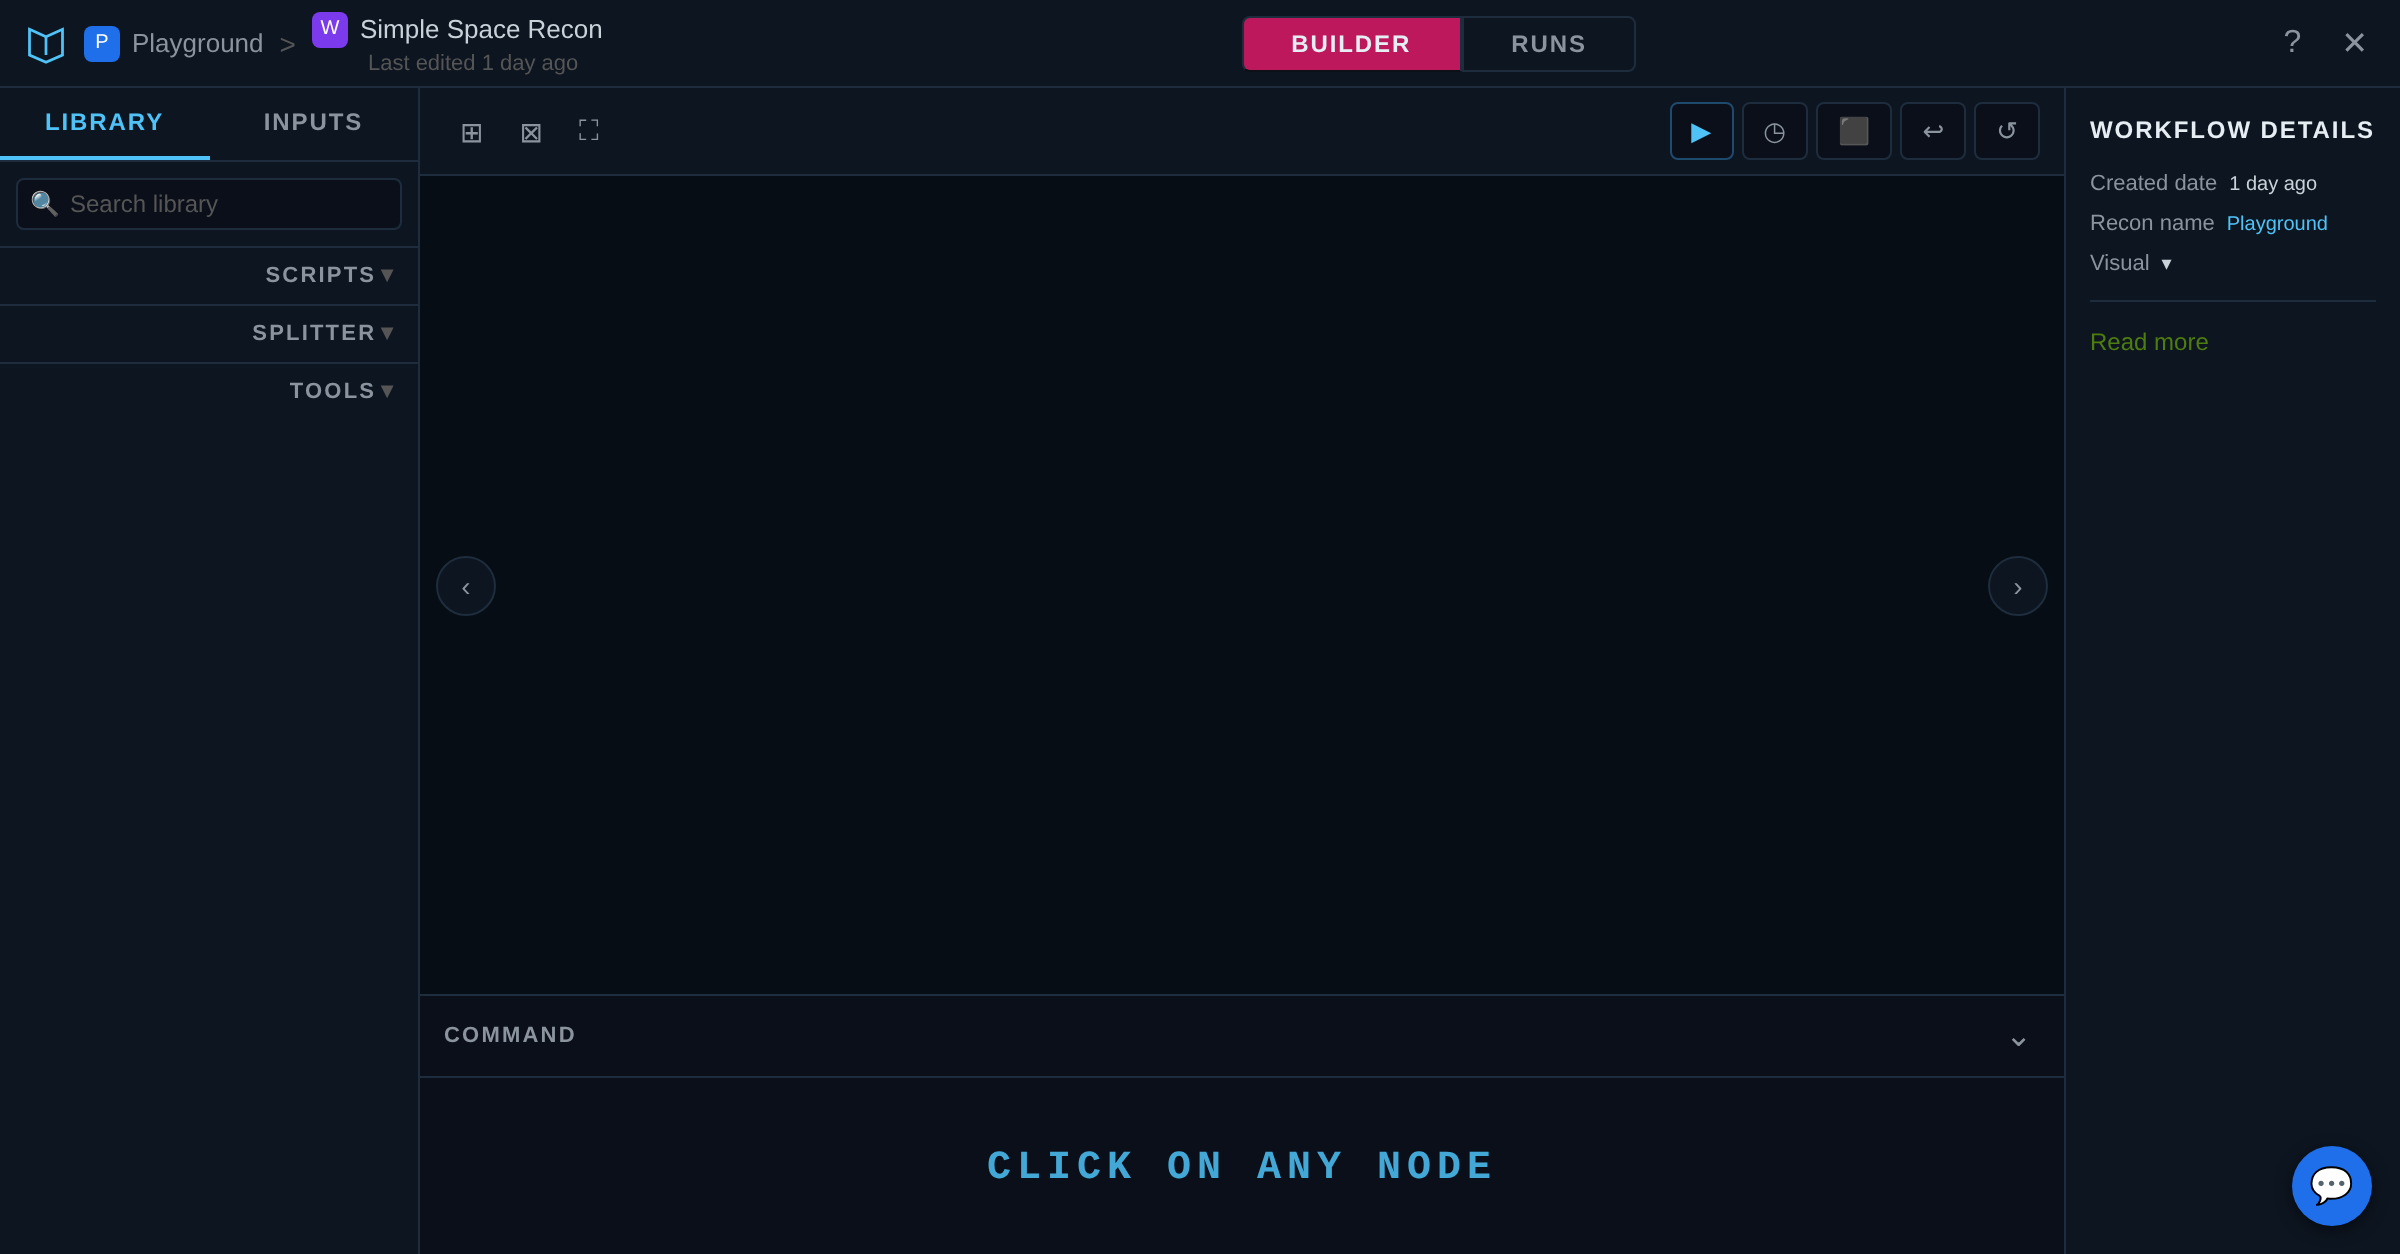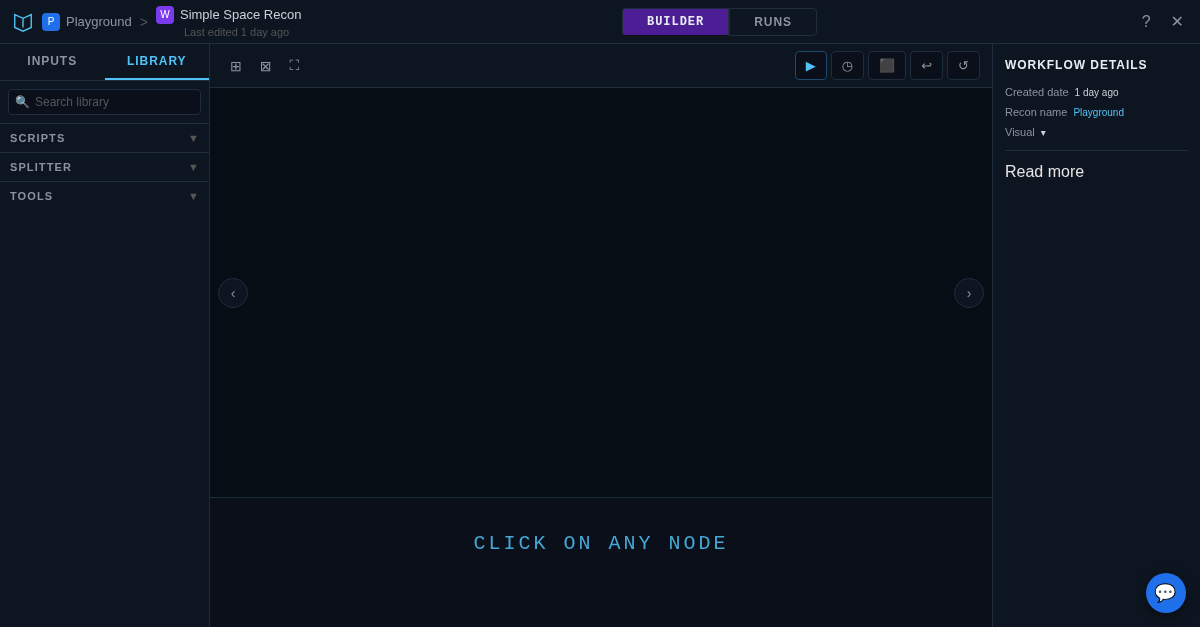--- a/index.html
+++ b/index.html
@@ -89,25 +89,24 @@
       background: transparent;
       border: 1px solid #1e2d3d;
       color: #8b949e;
       font-size: 12px;
       font-weight: 600;
       letter-spacing: 0.08em;
       cursor: pointer;
       text-transform: uppercase;
     }
     .tab-btn.active {
-      background: #4c1d95;
+      background: #be185d;
       border-color: #1e2d3d;
       color: #e6edf3;
       border-bottom: 1px solid #0d1117;
-      font-family: Liberation Mono, monospace;
     }
     .tab-btn:first-child {
       border-radius: 4px 0 0 4px;
     }
     .tab-btn:last-child {
       border-radius: 0 4px 4px 0;
       text-align: center;
     }
     #topbar-right {
       display: flex;
@@ -180,21 +179,21 @@
       position: absolute;
       left: 7px;
       top: 50%;
       transform: translateY(-50%);
       color: #555;
       font-size: 12px;
     }
     .section-row {
       display: flex;
       align-items: center;
-      justify-content: space-between;
+      justify-content: flex-end;
       padding: 8px 10px;
       cursor: pointer;
       border-top: 1px solid #1e2d3d;
     }
     .section-label {
       font-size: 11px;
       font-weight: 700;
       letter-spacing: 0.1em;
       color: #8b949e;
       text-transform: uppercase;
@@ -311,29 +310,29 @@
     }
     .command-body {
       display: flex;
       align-items: center;
       justify-content: center;
       height: 90px;
     }
     .click-any-node {
       font-family: 'Courier New', monospace;
       font-size: 20px;
-      font-weight: 400;
+      font-weight: 700;
       color: #4fc3f7;
       letter-spacing: 0.15em;
       opacity: 0.85;
     }
 
     
     #right-panel {
-      width: 208px;
+      width: 168px;
       background: #0d1520;
       border-left: 1px solid #1e2d3d;
       flex-shrink: 0;
       padding: 14px 12px;
     }
     .workflow-details-title {
       font-size: 12px;
       font-weight: 700;
       letter-spacing: 0.08em;
       color: #e6edf3;
@@ -358,22 +357,22 @@
     .detail-value.link {
       color: #4fc3f7;
       cursor: pointer;
     }
     .divider {
       border: none;
       border-top: 1px solid #1e2d3d;
       margin: 12px 0;
     }
     .read-more {
-      font-size: 16px;
-      color: #e5e5e5;
+      font-size: 12px;
+      color: #4d7c0f;
       cursor: pointer;
       background: none;
       border: none;
     }
 
     
     #chat-bubble {
       position: fixed;
       bottom: 14px;
       right: 14px;
@@ -425,22 +424,22 @@
     <button class="icon-btn">
       <span>✕</span>
     </button>
   </div>
 </div>
 
 <div id="main">
 
   <div id="sidebar">
     <div class="sidebar-tabs">
+      <div class="sidebar-tab active">LIBRARY</div>
       <div class="sidebar-tab">INPUTS</div>
-      <div class="sidebar-tab active">LIBRARY</div>
     </div>
 
     <div class="search-box">
       <span class="search-icon-inside">🔍</span>
       <input type="text" placeholder="Search library" style="">
     </div>
 
     <div class="section-row">
       <span class="section-label">SCRIPTS</span>
       <span class="chevron">▼</span>
@@ -493,20 +492,26 @@
     <div id="canvas-main">
       <button class="canvas-nav-arrow left">
         <span>‹</span>
       </button>
       <button class="canvas-nav-arrow right">
         <span>›</span>
       </button>
     </div>
 
     <div id="command-panel">
+      <div class="command-header">
+        <span class="command-title">COMMAND</span>
+        <button class="icon-btn">
+          <span>⌄</span>
+        </button>
+      </div>
       <div class="command-body">
         <span class="click-any-node">CLICK ON ANY NODE</span>
       </div>
     </div>
   </div>
 
   <div id="right-panel">
     <div class="workflow-details-title">WORKFLOW DETAILS</div>
 
     <div class="detail-row">

